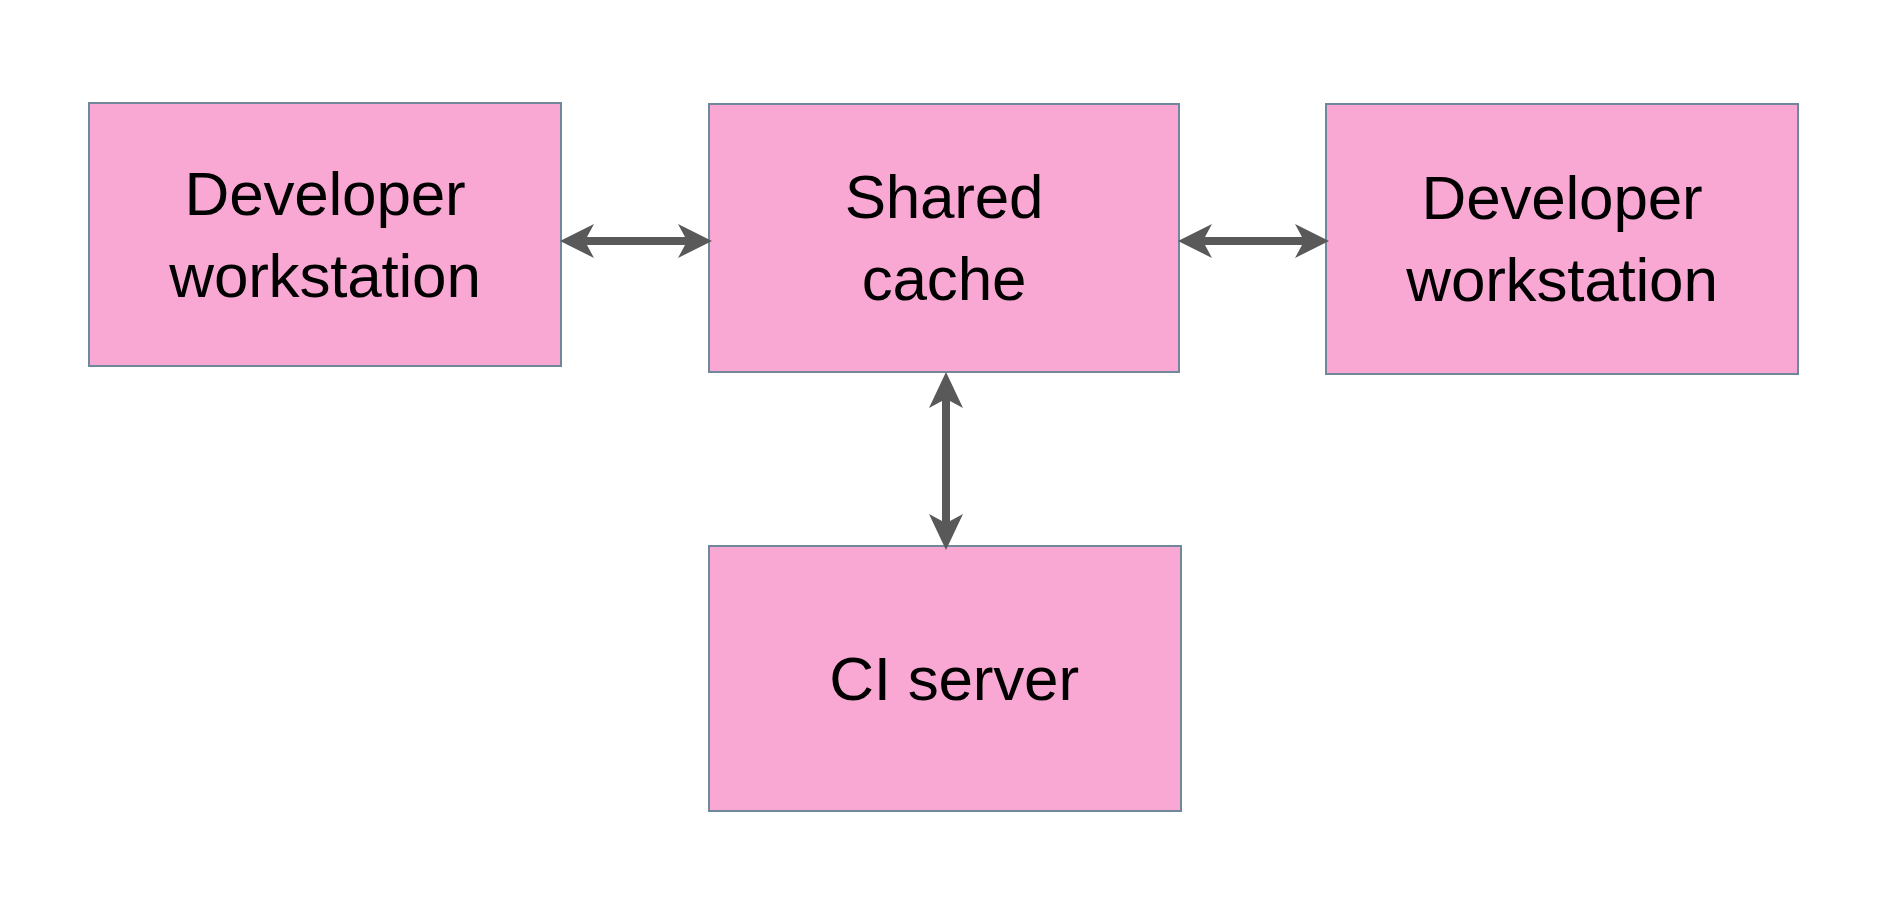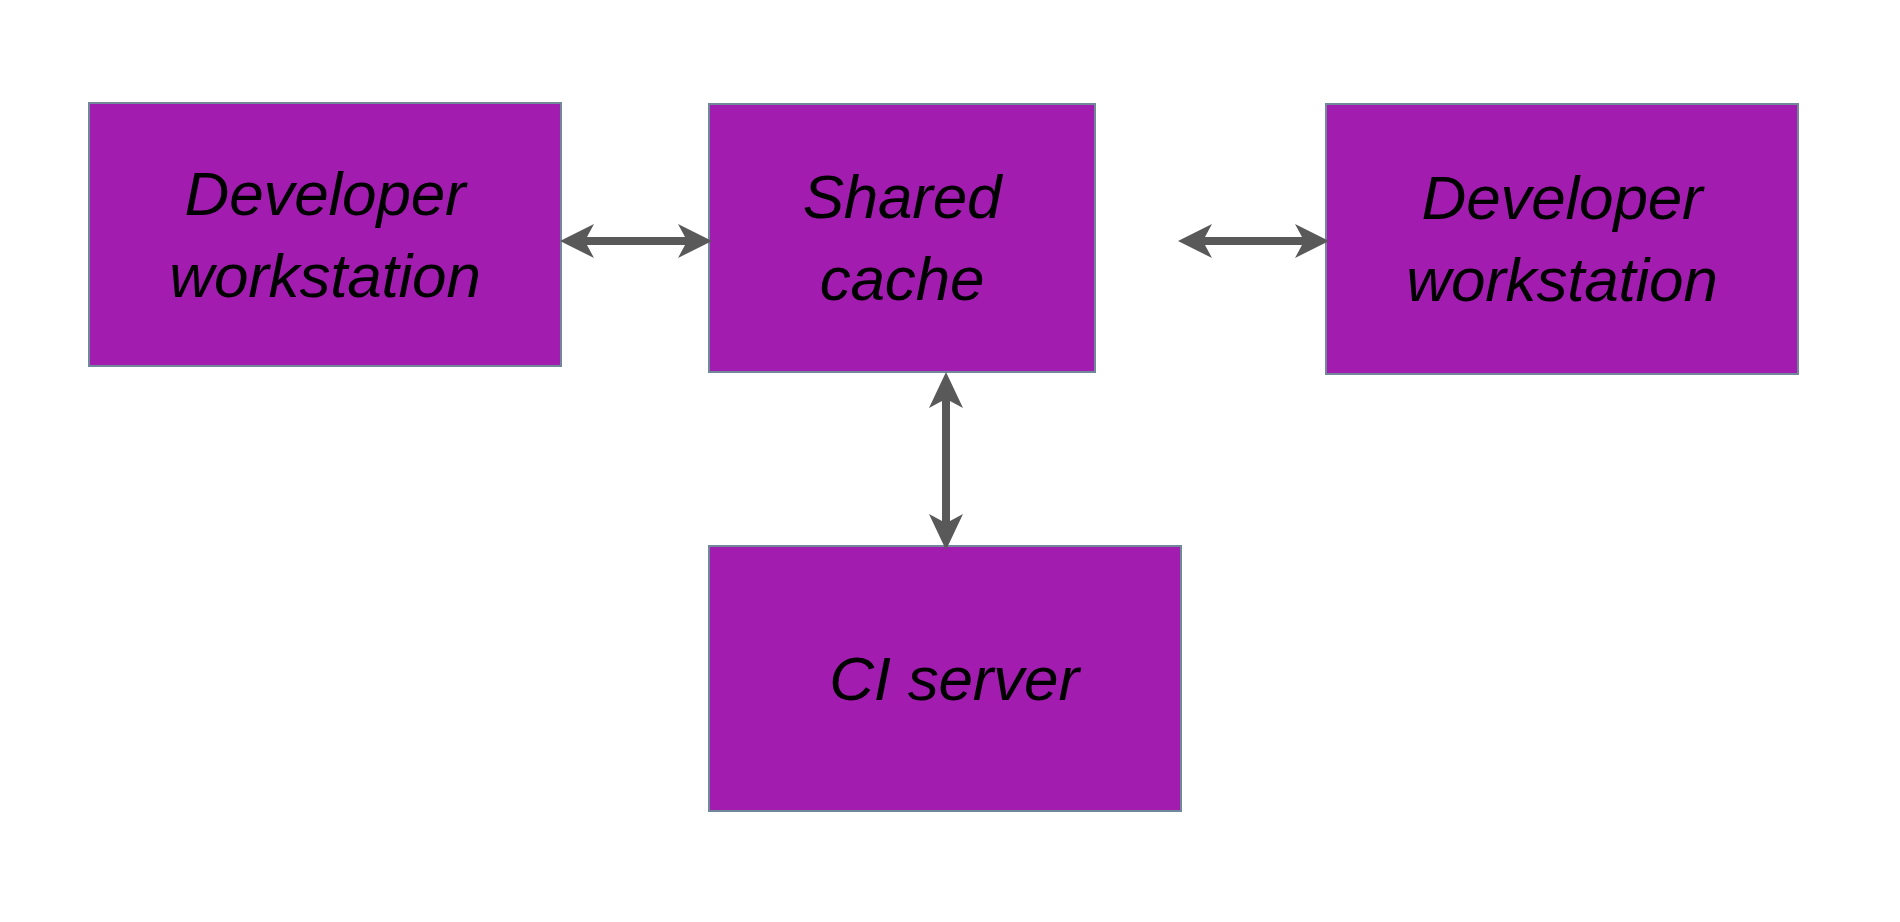--- a/index.html
+++ b/index.html
@@ -14,40 +14,39 @@
   #canvas {
     position: relative;
     width: 1900px;
     height: 922px;
     background: #ffffff;
     overflow: hidden;
   }
   .node {
     position: absolute;
     box-sizing: border-box;
-    background: #a21caf;
+    background: #f9a8d4;
     border: 2px solid #70889a;
     display: flex;
     align-items: center;
     justify-content: center;
     text-align: center;
-    font-style: italic;
   }
   .node-label {
     font-family: "Liberation Sans", sans-serif;
     font-size: 62px;
     line-height: 1.32;
     color: #000000;
     letter-spacing: -0.2px;
     font-weight: 400;
     white-space: pre-line;
     padding: 0 10px;
   }
   #node-dev-left  { left: 88px;   top: 102px; width: 474px; height: 265px; }
-  #node-shared    { left: 708px;  top: 103px; width: 388px; height: 270px; }
+  #node-shared    { left: 708px;  top: 103px; width: 472px; height: 270px; }
   #node-dev-right { left: 1325px; top: 103px; width: 474px; height: 272px; }
   #node-ci        { left: 708px;  top: 545px; width: 474px; height: 267px; padding-left: 18px; }
 
   .edge {
     position: absolute;
     pointer-events: none;
   }
   #edge-left-shared  { left: 558px;  top: 210px; width: 156px; height: 62px; }
   #edge-shared-right { left: 1176px; top: 210px; width: 155px; height: 62px; }
   #edge-shared-ci    { left: 915px;  top: 370px; width: 62px;  height: 182px; }

